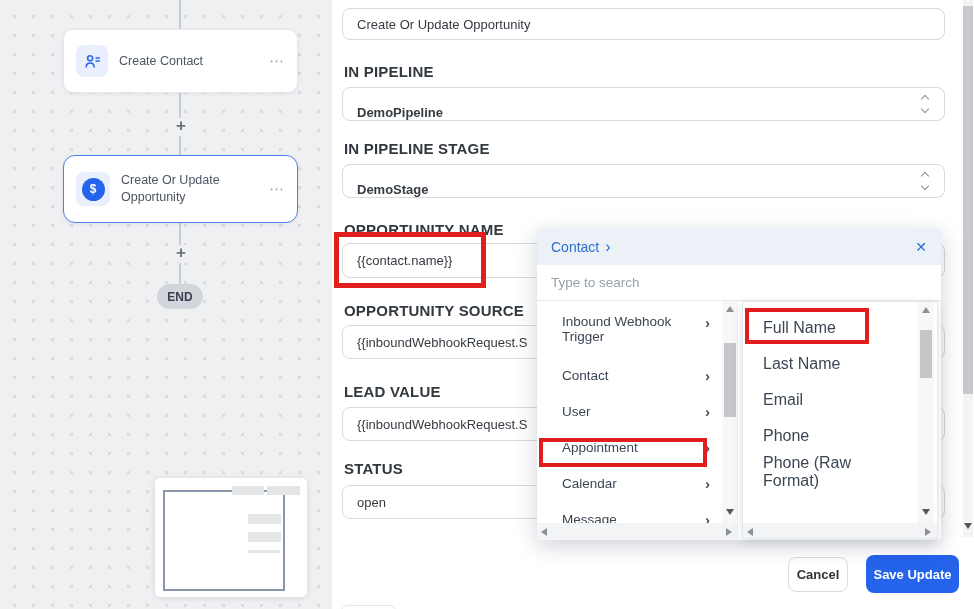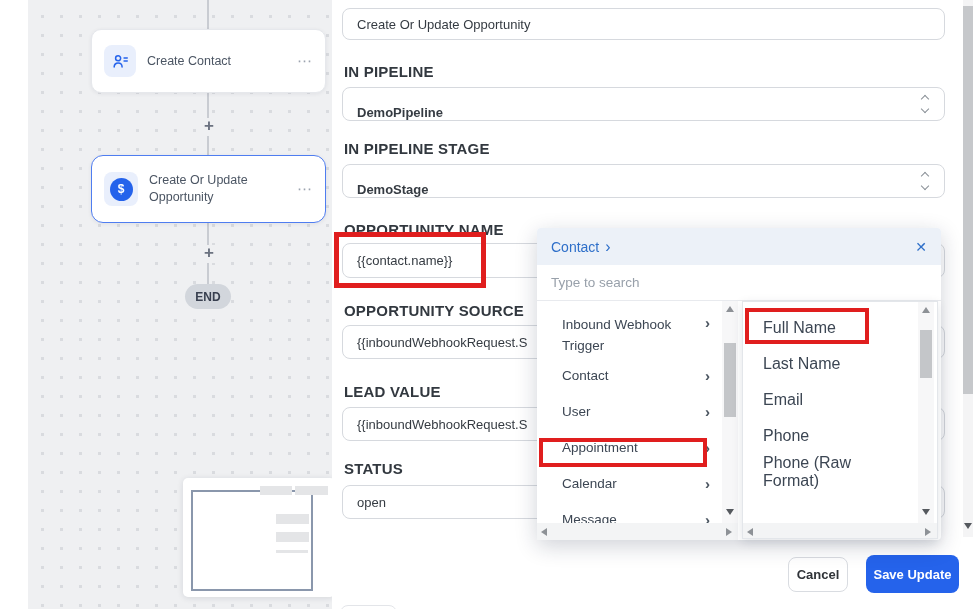--- a/index.html
+++ b/index.html
@@ -4,21 +4,21 @@
 <style>
   * { margin:0; padding:0; box-sizing:border-box; }
   html,body { width:974px; height:609px; font-family:"Liberation Sans", sans-serif; }
   #app { position:relative; width:974px; height:609px; overflow:hidden; background:#ffffff; }
 
   
   .canvas {
     position:absolute; left:0; top:0; width:332px; height:609px;
     background-color:#eff0f2;
     background-image:radial-gradient(circle, #d9dbdf 1.6px, transparent 1.8px);
-    background-size:19px 19px; background-position:5px 7px;margin-left:28px;
+    background-size:19px 19px; background-position:5px 7px;
   }
   .vline { position:absolute; left:179px; width:2px; background:#c9ccd2; }
   .node {
     position:absolute; left:63px; width:235px; background:#fff;
     border:1px solid #e6e8ec; border-radius:10px;
     box-shadow:0 1px 4px rgba(25,35,60,.07);
     display:flex; align-items:center; padding:0 12px; gap:11px;
   }
   .node.selected { border:1.5px solid #4f7df0; border-radius:12px; }
   .node-icon-bg { width:32px; height:32px; background:#e9effc; border-radius:8px;
@@ -79,21 +79,21 @@
   .pop-search { height:36px; border-bottom:1px solid #e8eaee; display:flex; align-items:center; }
   .pop-search input { border:none; outline:none; width:100%; padding:0 14px; font-size:13.5px;
     color:#353b42; font-family:"Liberation Sans", sans-serif; }
   .pop-search input::placeholder { color:#98a0aa; }
   .pop-body { position:relative; height:239px; }
 
   .menu-col { position:absolute; left:0; top:0; width:185px; height:222px; overflow:hidden; padding-top:8px; }
   .menu-row { height:36px; display:flex; align-items:center; justify-content:space-between;
     padding:0 12px 0 25px; font-size:13.5px; color:#3c4653; cursor:pointer; }
   .menu-row.tall { height:48px; align-items:flex-start; padding-top:5px; }
-  .menu-row.tall .lbl { width:118px; line-height:21px; }
+  .menu-row.tall .lbl { width:118px; line-height:15px; }
   .menu-row .chevron { color:#4a5560; font-size:15px; font-weight:700; }
   .vscroll { position:absolute; width:16px; background:#f7f7f8; }
   .vscroll .thumb { position:absolute; left:2px; width:12px; background:#c4c6c9; }
   .hscroll { position:absolute; height:17px; background:#f3f4f5; }
 
   .submenu { position:absolute; left:205px; top:0; width:196px; height:238px; background:#fff;
     border:1px solid #e3e6ea; box-shadow:0 3px 10px rgba(20,30,60,.12); overflow:hidden; }
   .sub-items { position:absolute; left:0; top:0; width:175px; height:221px; overflow:hidden; padding-top:8px; }
   .sub-row { height:36px; display:flex; align-items:center; padding:0 10px 0 20px;
     font-size:16px; color:#3c4653; cursor:pointer; }

